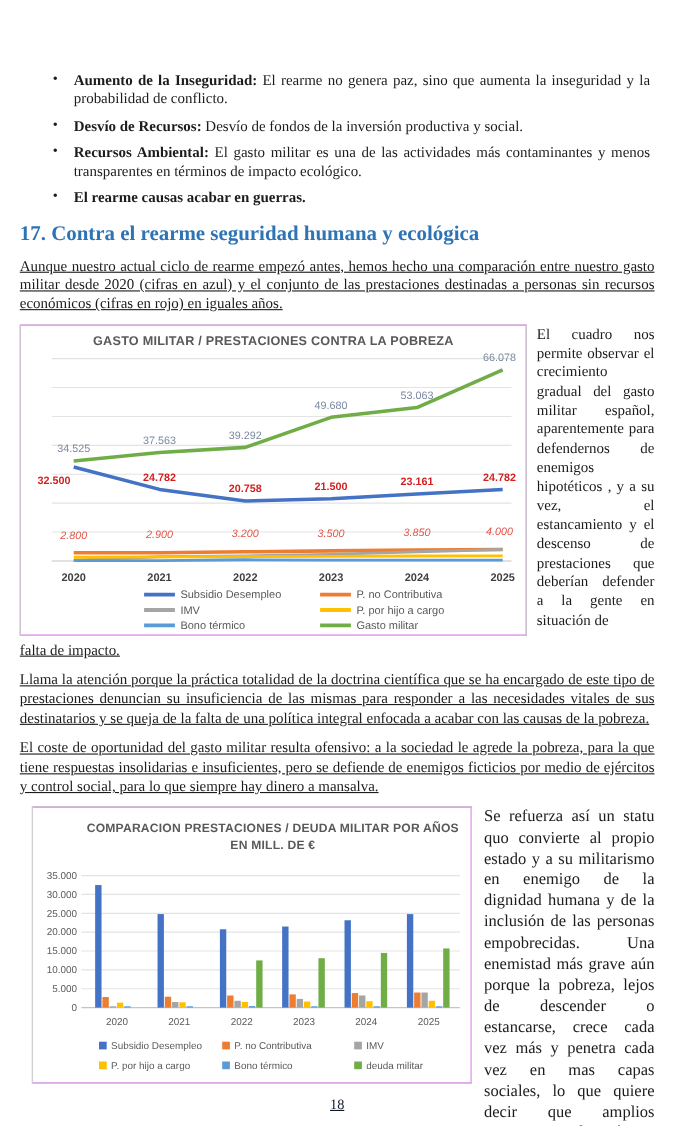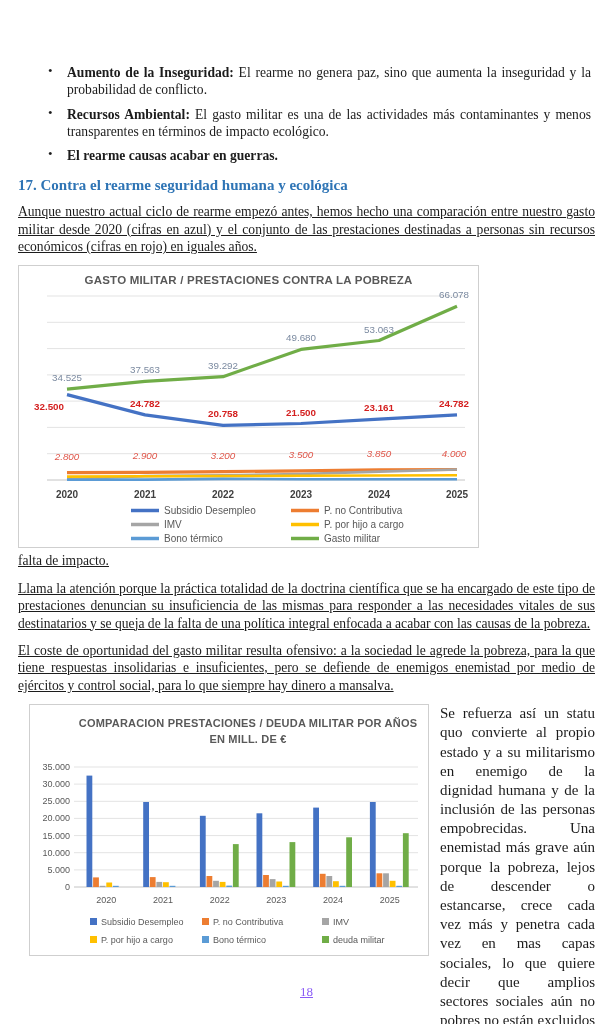--- a/index.html
+++ b/index.html
@@ -8,51 +8,52 @@
     font-family:"Liberation Serif",serif;color:#1c1c1c;
   }
   .page{padding:44px 18px 0 18px;margin-top:20px;}
   ul.bullets{list-style:none;margin:0 4px 0 28px;padding:0;}
   ul.bullets li{
     position:relative;padding-left:21px;margin-bottom:7px;
     font-size:13.6px;line-height:1.27;text-align:justify;
   }
   ul.bullets li::before{content:"\2022";position:absolute;left:2px;top:-1px;font-size:13px;color:#1c1c1c;}
   .lead{font-weight:bold;}
-  h2.section{color:#2E74B5;font-size:15px;margin:13px 0 9px 0;font-weight:bold;}
+  h2.section{color:#2E74B5;font-size:19px;margin:13px 0 9px 0;font-weight:bold;}
   p.body{font-size:13.6px;line-height:1.28;text-align:justify;margin:0 0 10px 0;text-decoration:underline;}
   .row1{display:flex;gap:9px;align-items:flex-start;margin-bottom:4px;}
   .row2{display:flex;gap:11px;align-items:flex-start;margin-top:3px;padding-left:11px;}
   .chartbox{border:1px solid #cfcfcf;background:#d946ef;flex:none;}
   #chart1{width:459px;height:281px;display:block;}
   #chart2{width:398px;height:250px;display:block;}
   .sidecol1{width:114px;font-size:13.6px;line-height:1.275;text-align:justify;}
   .sidecol2{width:181px;font-size:15px;line-height:1.28;text-align:justify;}
   .cont{margin-top:9px;}
-  .pagenum{position:absolute;left:0;right:0;bottom:24px;text-align:center;font-size:13px;color:#8b5cf6;text-decoration:underline;}
+  .pagenum{position:absolute;left:0;right:0;bottom:12px;text-align:center;font-size:13px;color:#0f172a;text-decoration:underline;}
   
   .ct{font:bold 11.5px "Liberation Sans",sans-serif;fill:#595959;letter-spacing:.2px;}
   .ct2{font:bold 11px "Liberation Sans",sans-serif;fill:#595959;letter-spacing:.2px;}
   .grid{stroke:#e3e3e3;stroke-width:1;}
   .grid0{stroke:#c4c4c4;}
   .ax{font:bold 10px "Liberation Sans",sans-serif;fill:#3f3f3f;}
   .ax2{font:9px "Liberation Sans",sans-serif;fill:#595959;}
   .lg{font:10px "Liberation Sans",sans-serif;fill:#595959;}
   .lg2{font:9px "Liberation Sans",sans-serif;fill:#595959;}
   .lbl-rb{font:bold 9.8px "Liberation Sans",sans-serif;fill:#d41f1f;}
   .lbl-ri{font:italic 9.8px "Liberation Sans",sans-serif;fill:#e0564a;}
   .lbl-bg{font:9.8px "Liberation Sans",sans-serif;fill:#7b8aa0;}
 </style>
 </head>
 <body>
 
 <div class="page">
 
   <ul class="bullets">
     <li><span class="lead">Aumento de la Inseguridad:</span> <span>El rearme no genera paz, sino que aumenta la inseguridad y la probabilidad de conflicto.</span></li>
+    <li><span class="lead">Desvío de Recursos:</span> <span>Desvío de fondos de la inversión productiva y social.</span></li>
     <li><span class="lead">Recursos Ambiental:</span> <span>El gasto militar es una de las actividades más contaminantes y menos transparentes en términos de impacto ecológico.</span></li>
     <li><span class="lead">El rearme causas acabar en guerras.</span> <span></span></li>
   </ul>
 
   <h2 class="section">17. Contra el rearme seguridad humana y ecológica</h2>
 
   <p class="body">Aunque nuestro actual ciclo de rearme empezó antes, hemos hecho una comparación entre nuestro gasto militar desde 2020 (cifras en azul) y el conjunto de las prestaciones destinadas a personas sin recursos económicos (cifras en rojo) en iguales años.</p>
 
   <div class="row1">
     <div class="chartbox">
@@ -104,27 +105,28 @@
           <line x1="112" x2="140" y1="272.5" y2="272.5" stroke="#5B9BD5" stroke-width="3.5"></line>
           <text class="lg" x="145" y="276">Bono térmico</text>
           <line x1="272" x2="300" y1="244.5" y2="244.5" stroke="#ED7D31" stroke-width="3.5"></line>
           <text class="lg" x="305" y="248">P. no Contributiva</text>
           <line x1="272" x2="300" y1="258.5" y2="258.5" stroke="#FFC000" stroke-width="3.5"></line>
           <text class="lg" x="305" y="262">P. por hijo a cargo</text>
           <line x1="272" x2="300" y1="272.5" y2="272.5" stroke="#70AD47" stroke-width="3.5"></line>
           <text class="lg" x="305" y="276">Gasto militar</text>
         </svg>
     </div>
+    <div class="sidecol1">El cuadro nos permite observar el crecimiento gradual del gasto militar español, aparentemente para defendernos de enemigos hipotéticos , y a su vez, el estancamiento y el descenso de prestaciones que deberían defender a la gente en situación de</div>
   </div>
 
   <p class="body">falta de impacto.</p>
 
   <p class="body cont">Llama la atención porque la práctica totalidad de la doctrina científica que se ha encargado de este tipo de prestaciones denuncian su insuficiencia de las mismas para responder a las necesidades vitales de sus destinatarios y se queja de la falta de una política integral enfocada a acabar con las causas de la pobreza.</p>
 
-  <p class="body">El coste de oportunidad del gasto militar resulta ofensivo: a la sociedad le agrede la pobreza, para la que tiene respuestas insolidarias e insuficientes, pero se defiende de enemigos enemistad por medio de ejércitos y control social, para lo que siempre hay dinero a mansalva.</p>
+  <p class="body">El coste de oportunidad del gasto militar resulta ofensivo: a la sociedad le agrede la pobreza, para la que tiene respuestas insolidarias e insuficientes, pero se defiende de enemigos ficticios por medio de ejércitos y control social, para lo que siempre hay dinero a mansalva.</p>
 
   <div class="row2">
     <div class="chartbox">
       <svg id="chart2" xmlns="http://www.w3.org/2000/svg" viewBox="0 0 398 250">
           <rect width="398" height="250" fill="#fff"></rect>
           <text class="ct2" x="218" y="22" text-anchor="middle">COMPARACION PRESTACIONES / DEUDA MILITAR POR AÑOS</text>
           <text class="ct2" x="218" y="38" text-anchor="middle">EN MILL. DE €</text>
           <line class="grid grid0" x1="44" x2="388" y1="182.0" y2="182.0"></line>
           <text class="ax2" x="40" y="185.0" text-anchor="end">0</text>
           <line class="grid" x1="44" x2="388" y1="164.9" y2="164.9"></line>

